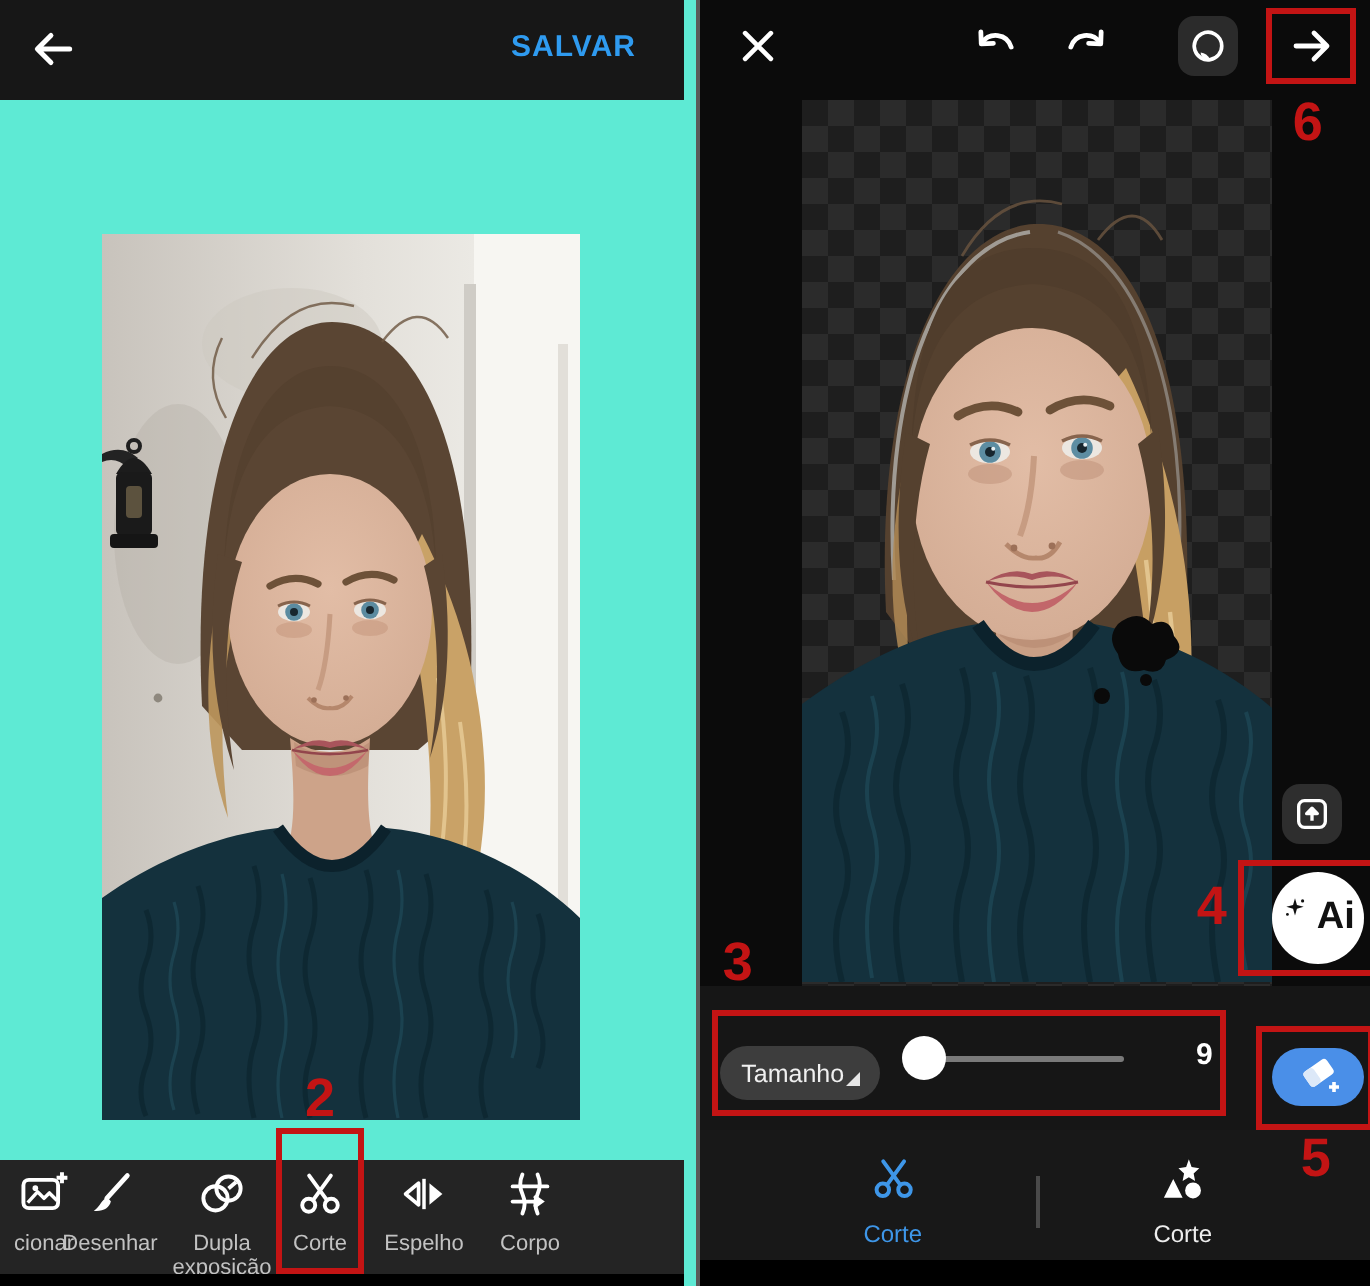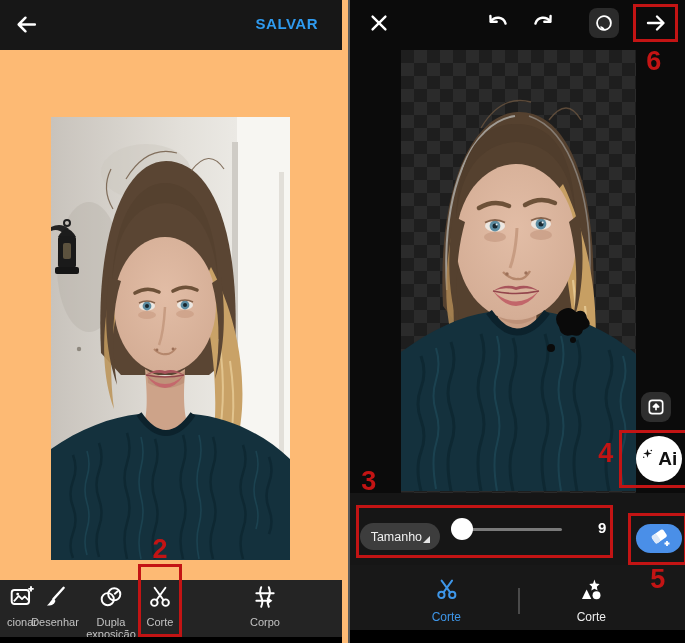--- a/index.html
+++ b/index.html
@@ -1,20 +1,20 @@
 <!DOCTYPE html>
 <html><head>
 <meta charset="utf-8">
 <style>
   * { margin:0; padding:0; box-sizing:border-box; }
   html,body { background:#000; }
   body { font-family:"Liberation Sans", sans-serif; }
   .stage { position:relative; width:685px; height:643px; overflow:hidden; display:flex; background:#000; }
   .panel { position:relative; height:643px; overflow:hidden; }
-  .panel.left { width:355px; background:#fdba74; }
+  .panel.left { width:355px; background:#5eead4; }
   .v-divider { width:2px; height:643px; background:#5a5a5a; }
   .panel.right { width:341px; background:#0b0b0b; }
 
   
   .abs { position:absolute; }
   .icon-btn { background:none; border:none; cursor:pointer; padding:0; line-height:0; }
   .redbox { position:absolute; border:3px solid #c31414; z-index:30; }
   .annot { position:absolute; color:#c31414; font-weight:bold; font-size:27px; z-index:31; line-height:1; }
 
   
@@ -217,20 +217,30 @@
         <span>
           <svg width="26" height="26" viewBox="0 0 24 24">
               <circle cx="6.8" cy="17.2" r="3" stroke="#fff" stroke-width="1.8" fill="none"></circle>
               <circle cx="17.2" cy="17.2" r="3" stroke="#fff" stroke-width="1.8" fill="none"></circle>
               <path d="M8.8 14.8 L17 3.5 M15.2 14.8 L7 3.5" stroke="#fff" stroke-width="1.8" stroke-linecap="round"></path>
             </svg>
         </span>
         <span class="lbl">Corte</span>
       </button>
 
+      <button class="tool-item" style="left:212px;">
+        <span>
+          <svg width="26" height="26" viewBox="0 0 24 24">
+              <path d="M9.5 7 L3.5 12 L9.5 17 Z" stroke="#fff" stroke-width="1.7" fill="none" stroke-linejoin="round"></path>
+              <path d="M14.5 7 L20.5 12 L14.5 17 Z" fill="#fff"></path>
+              <path d="M12 5 v14" stroke="#fff" stroke-width="1.6"></path>
+            </svg>
+        </span>
+        <span class="lbl">Espelho</span>
+      </button>
 
       <button class="tool-item" style="left:265px;align-items:center;">
         <span>
           <svg width="26" height="26" viewBox="0 0 24 24" stroke="#fff" stroke-width="1.8" fill="none" stroke-linecap="round">
               <path d="M8.5 3 q-2 4.5 0 9 q2 4.5 0 9"></path>
               <path d="M15.5 3 q2 4.5 0 9 q-2 4.5 0 9"></path>
               <path d="M4 8.5 h16"></path>
               <path d="M4 15.5 h12.5"></path>
               <path d="M14.5 13.5 l2.8 2 l-2.8 2" fill="none"></path>
             </svg>

